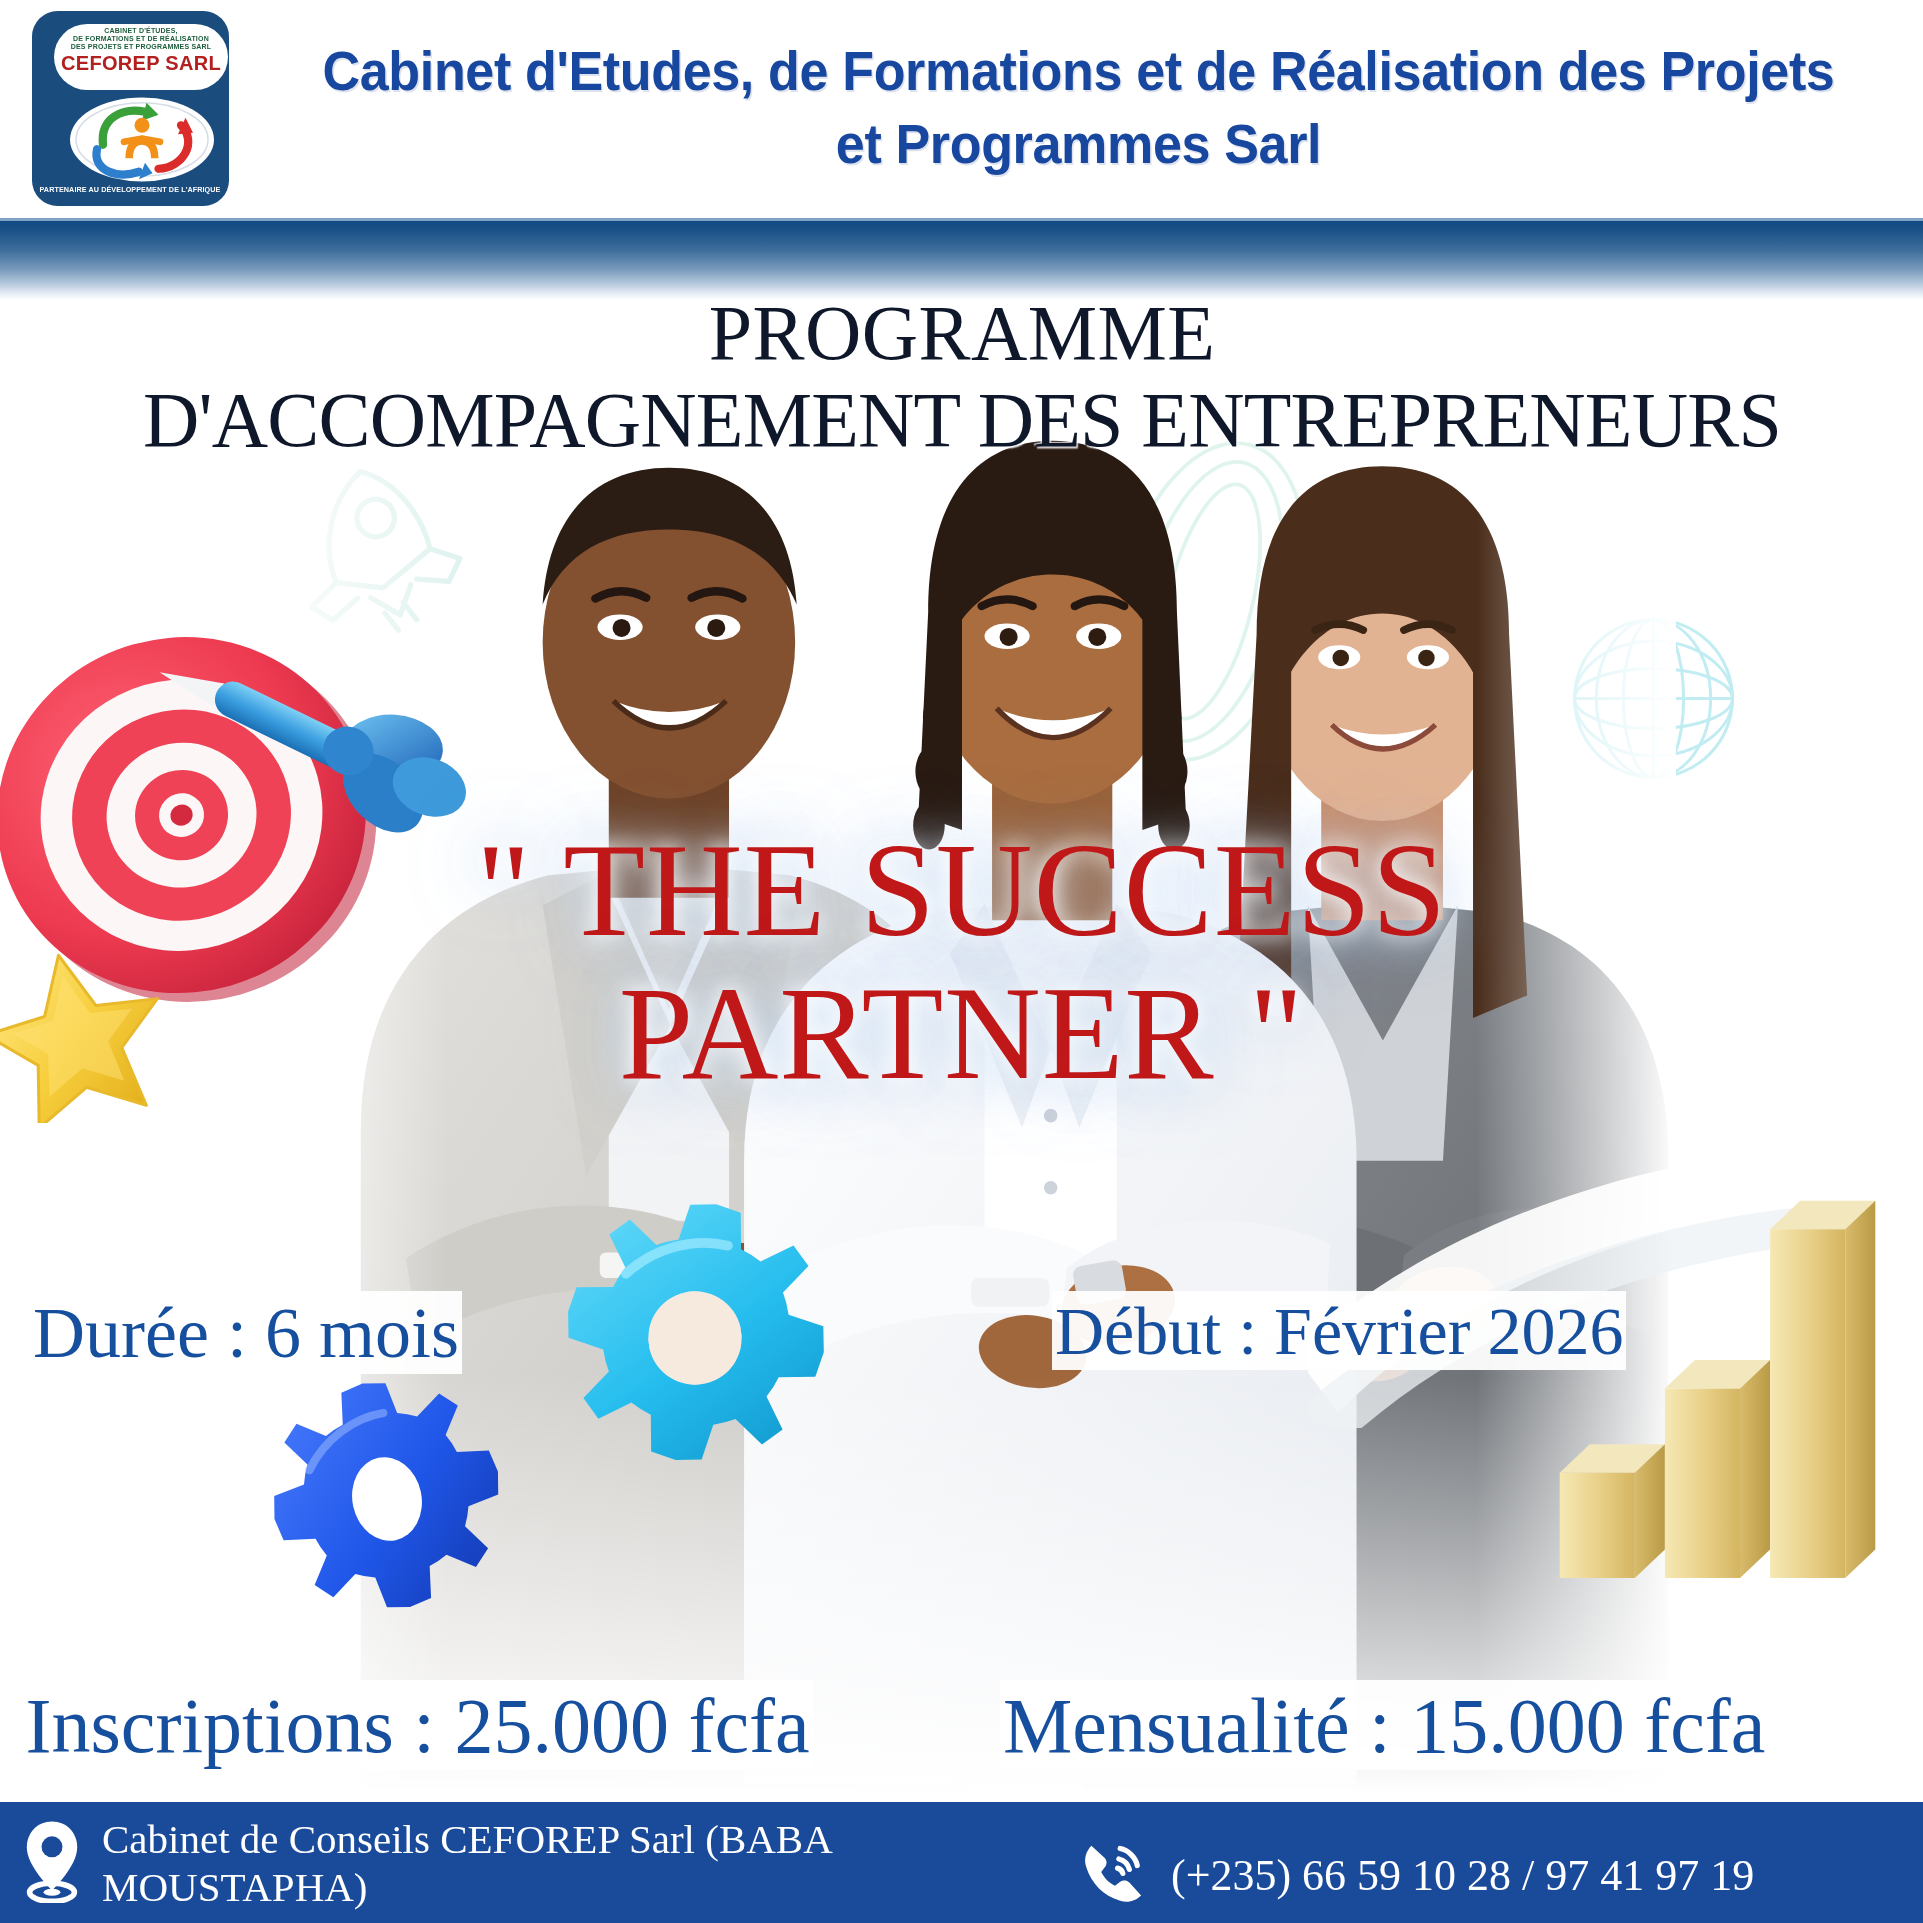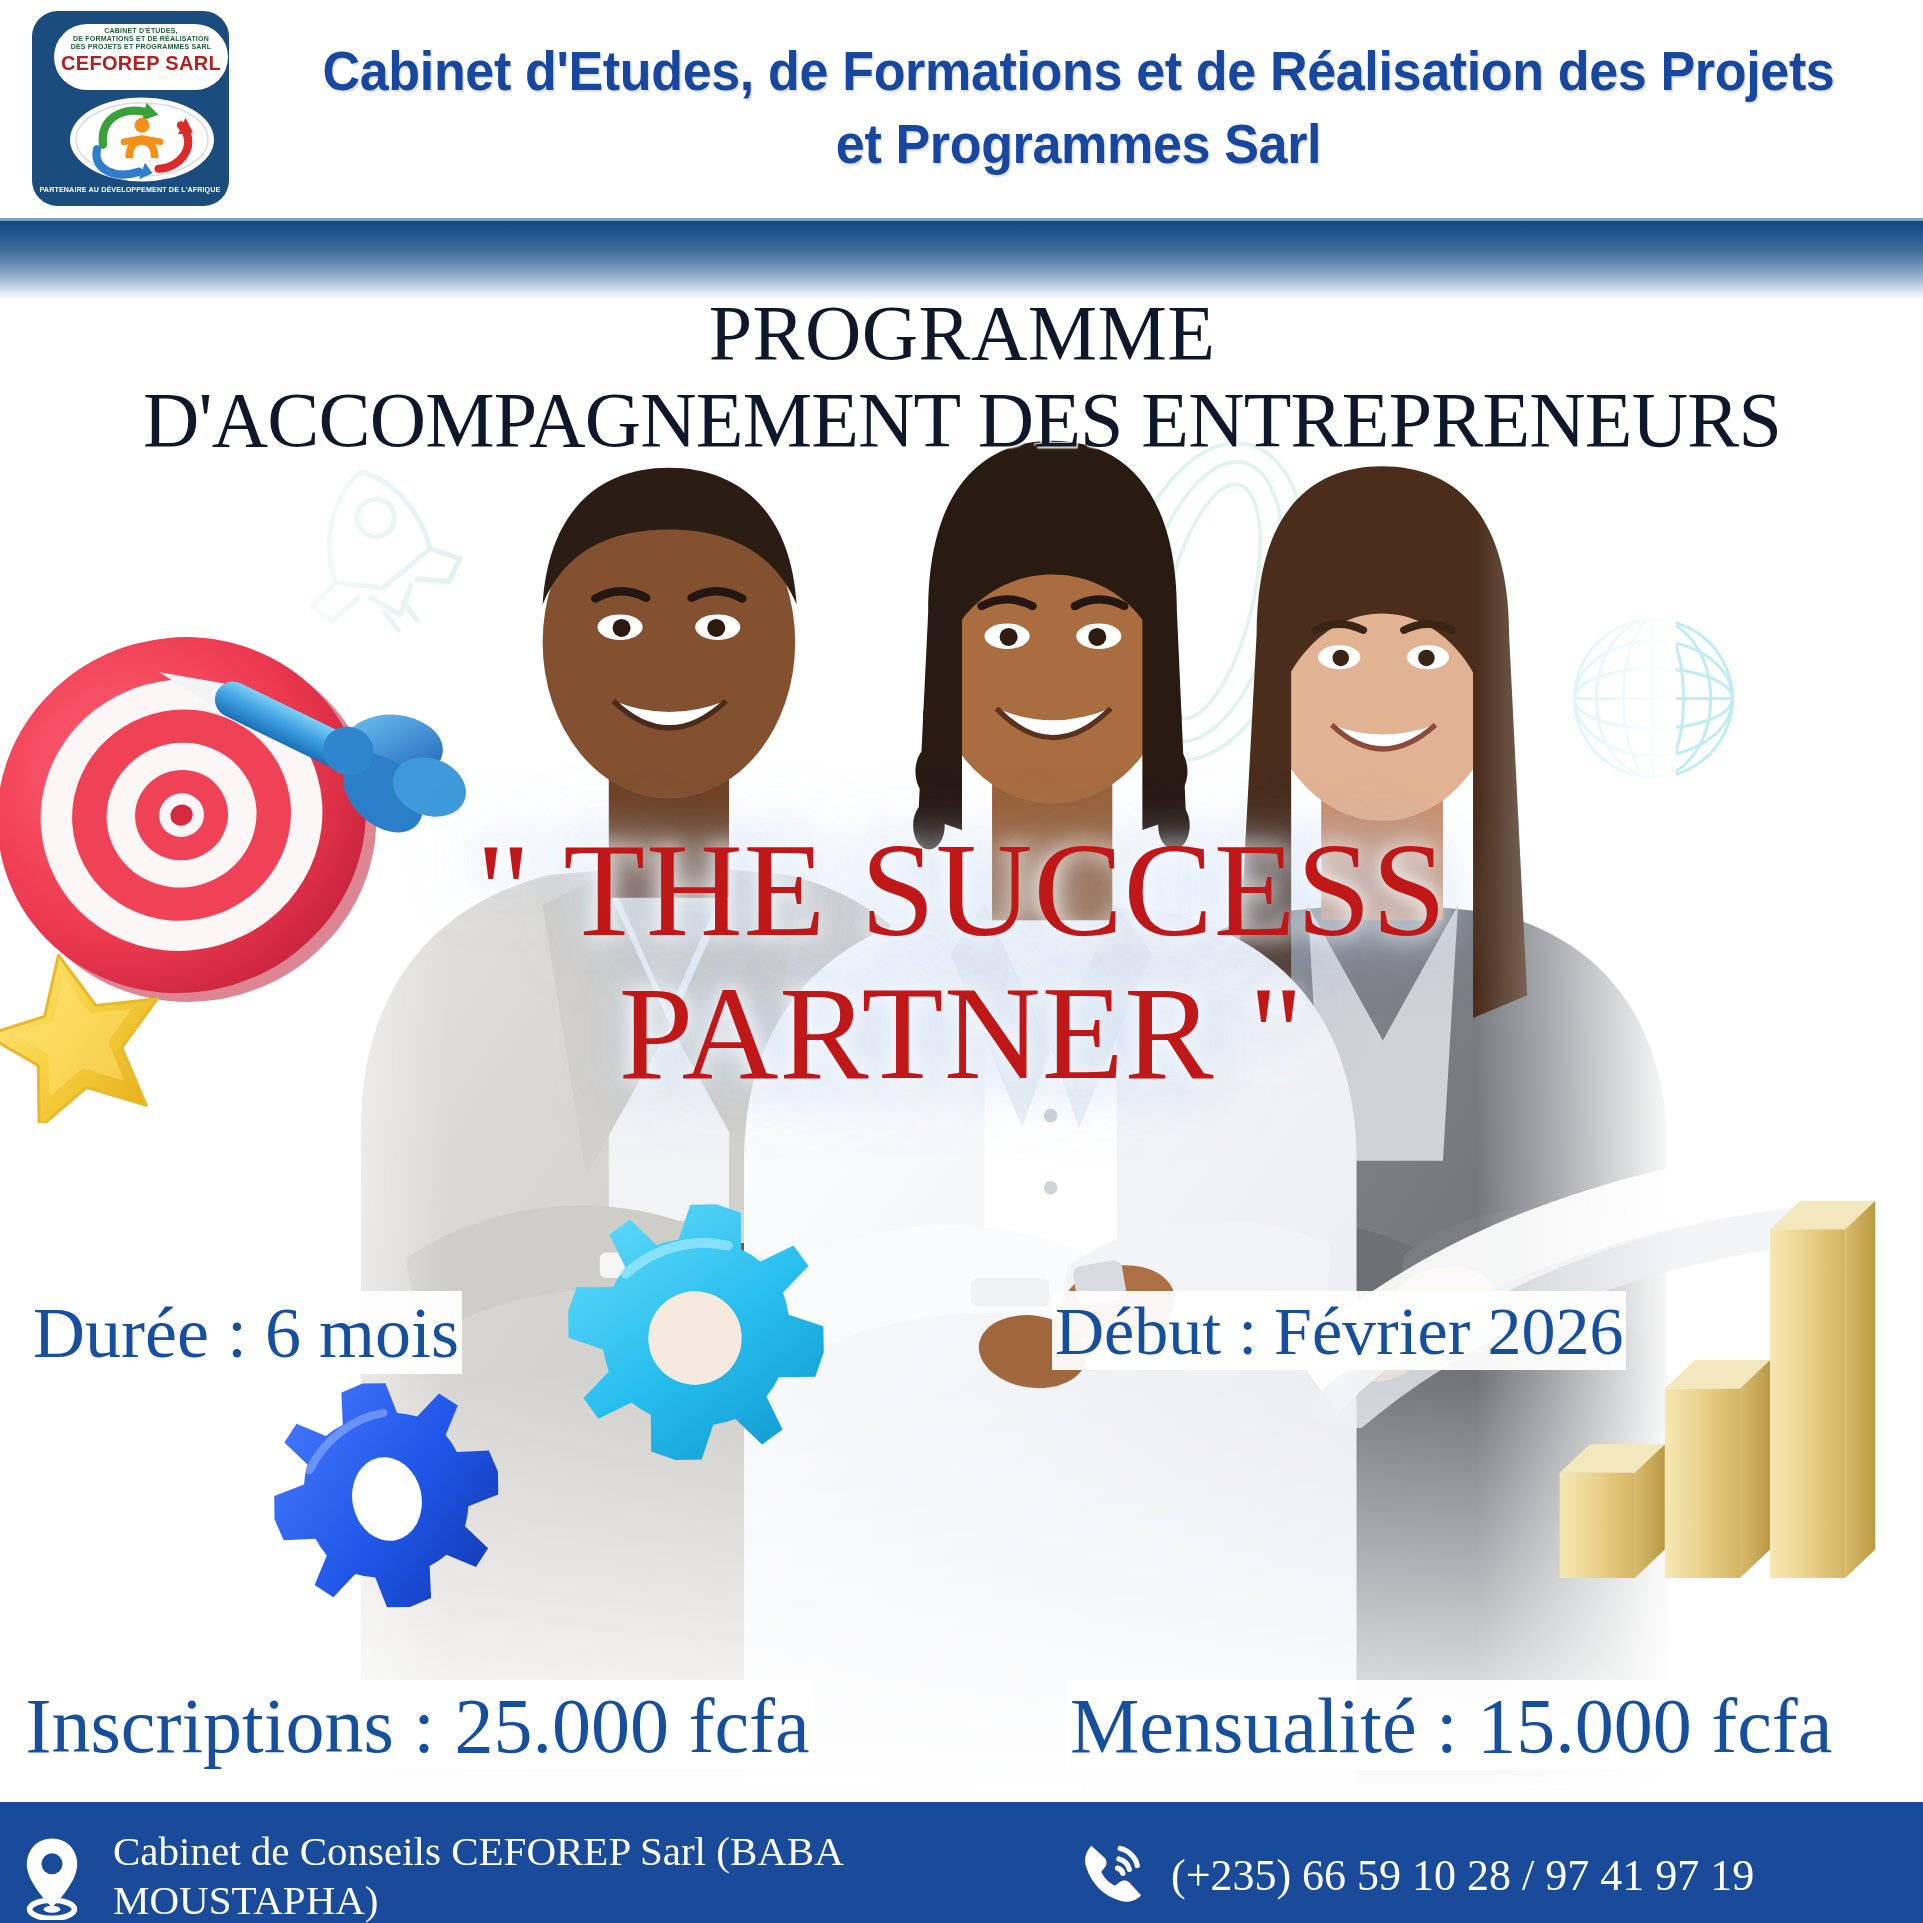--- a/index.html
+++ b/index.html
@@ -205,34 +205,34 @@
     z-index: 30;
   }
   .info-line .hl {
     background: rgba(255,255,255,.94);
     padding: 1.5px 3px;
     box-decoration-break: clone;
   }
   #duree-line  { left: 30px;  top: 1291px; font-size: 72px; }
   #debut-line  { left: 1052px; top: 1291px; font-size: 68px; }
   #inscr-line  { left: 22.5px;  top: 1680px; font-size: 78px; }
-  #mensu-line  { left: 1067px; top: 1680px; font-size: 78px; }
+  #mensu-line  { left: 1000px; top: 1680px; font-size: 78px; }
 
   
   #footer {
     position: absolute; left: 0; top: 1802px;
     width: 1924px; height: 122px;
     background: #1a4b9b;
     z-index: 50;
     display: flex; align-items: center;
   }
   #footer-left {
     position: absolute; left: 24px; top: 0;
     width: 977px; height: 122px;
-    display: flex; align-items: flex-end; gap: 33px;
+    display: flex; align-items: center; gap: 22px;
   }
   #footer-right {
     position: absolute; left: 1077px; top: 0;
     width: 887px; height: 147px;
     display: flex; align-items: center; gap: 22px;
   }
   .footer-txt {
     font-family: "Liberation Serif", serif;
     color: #ffffff; font-size: 41px;
     line-height: 1.18;

